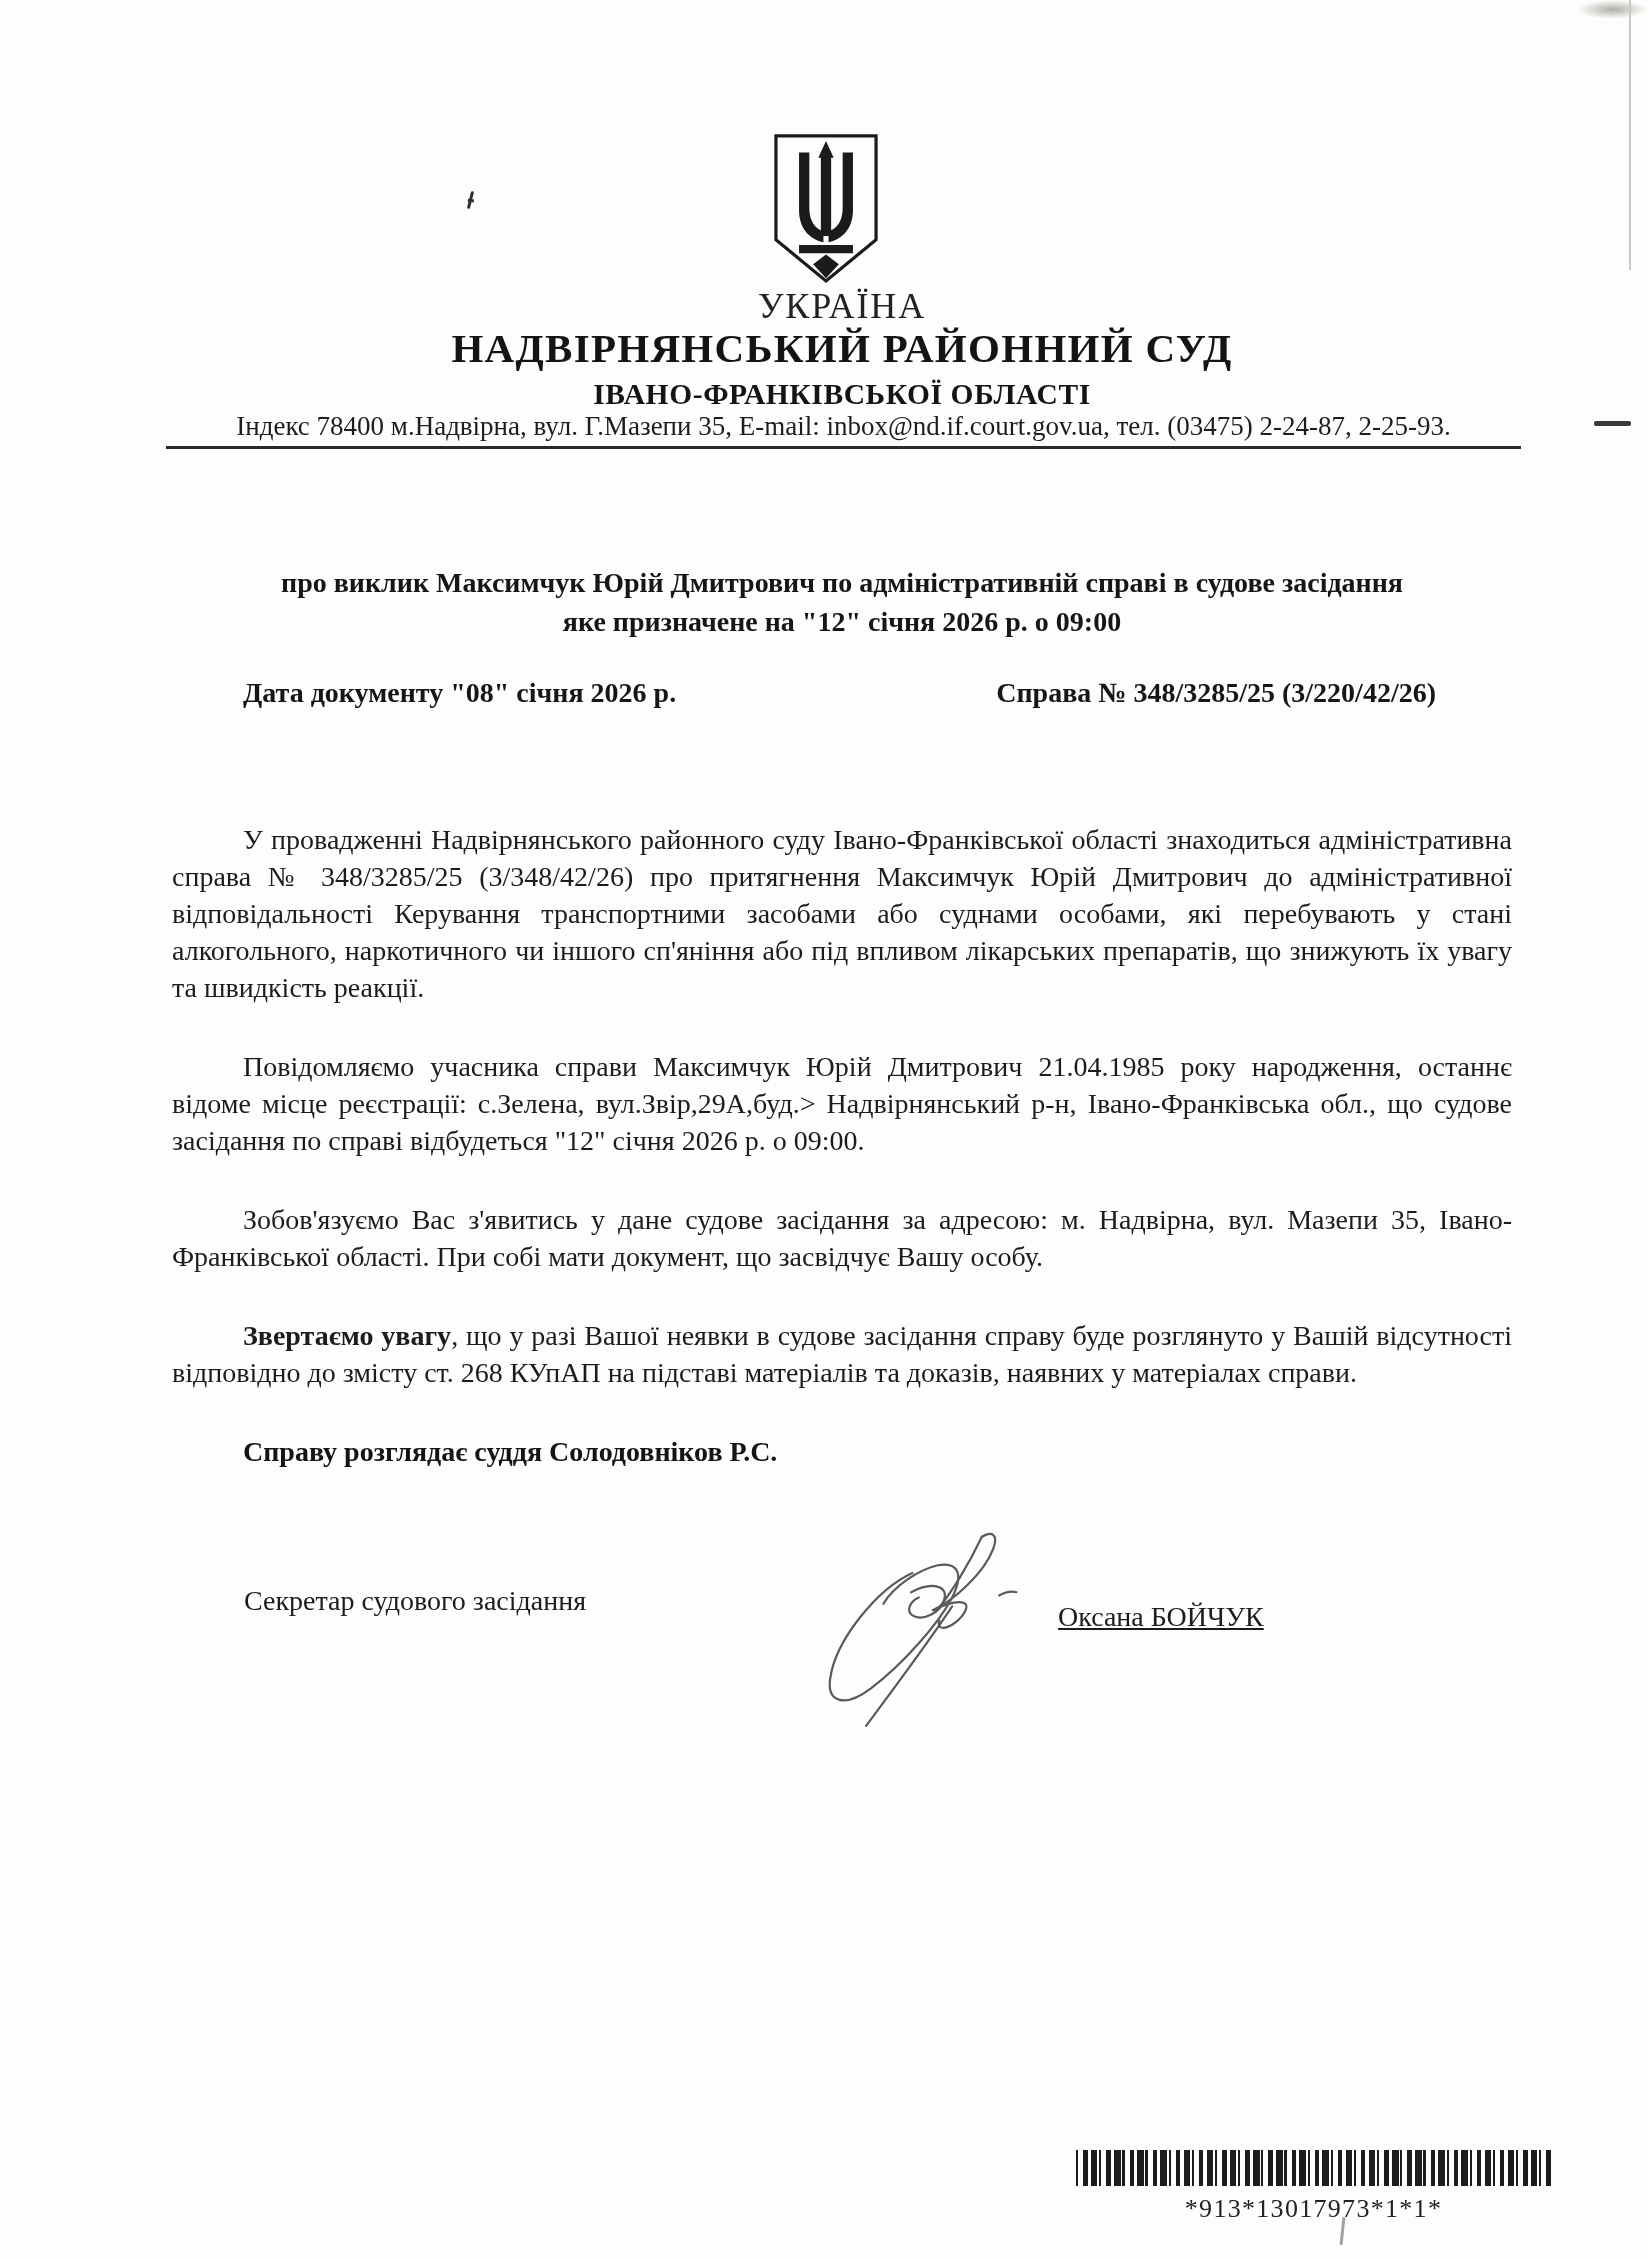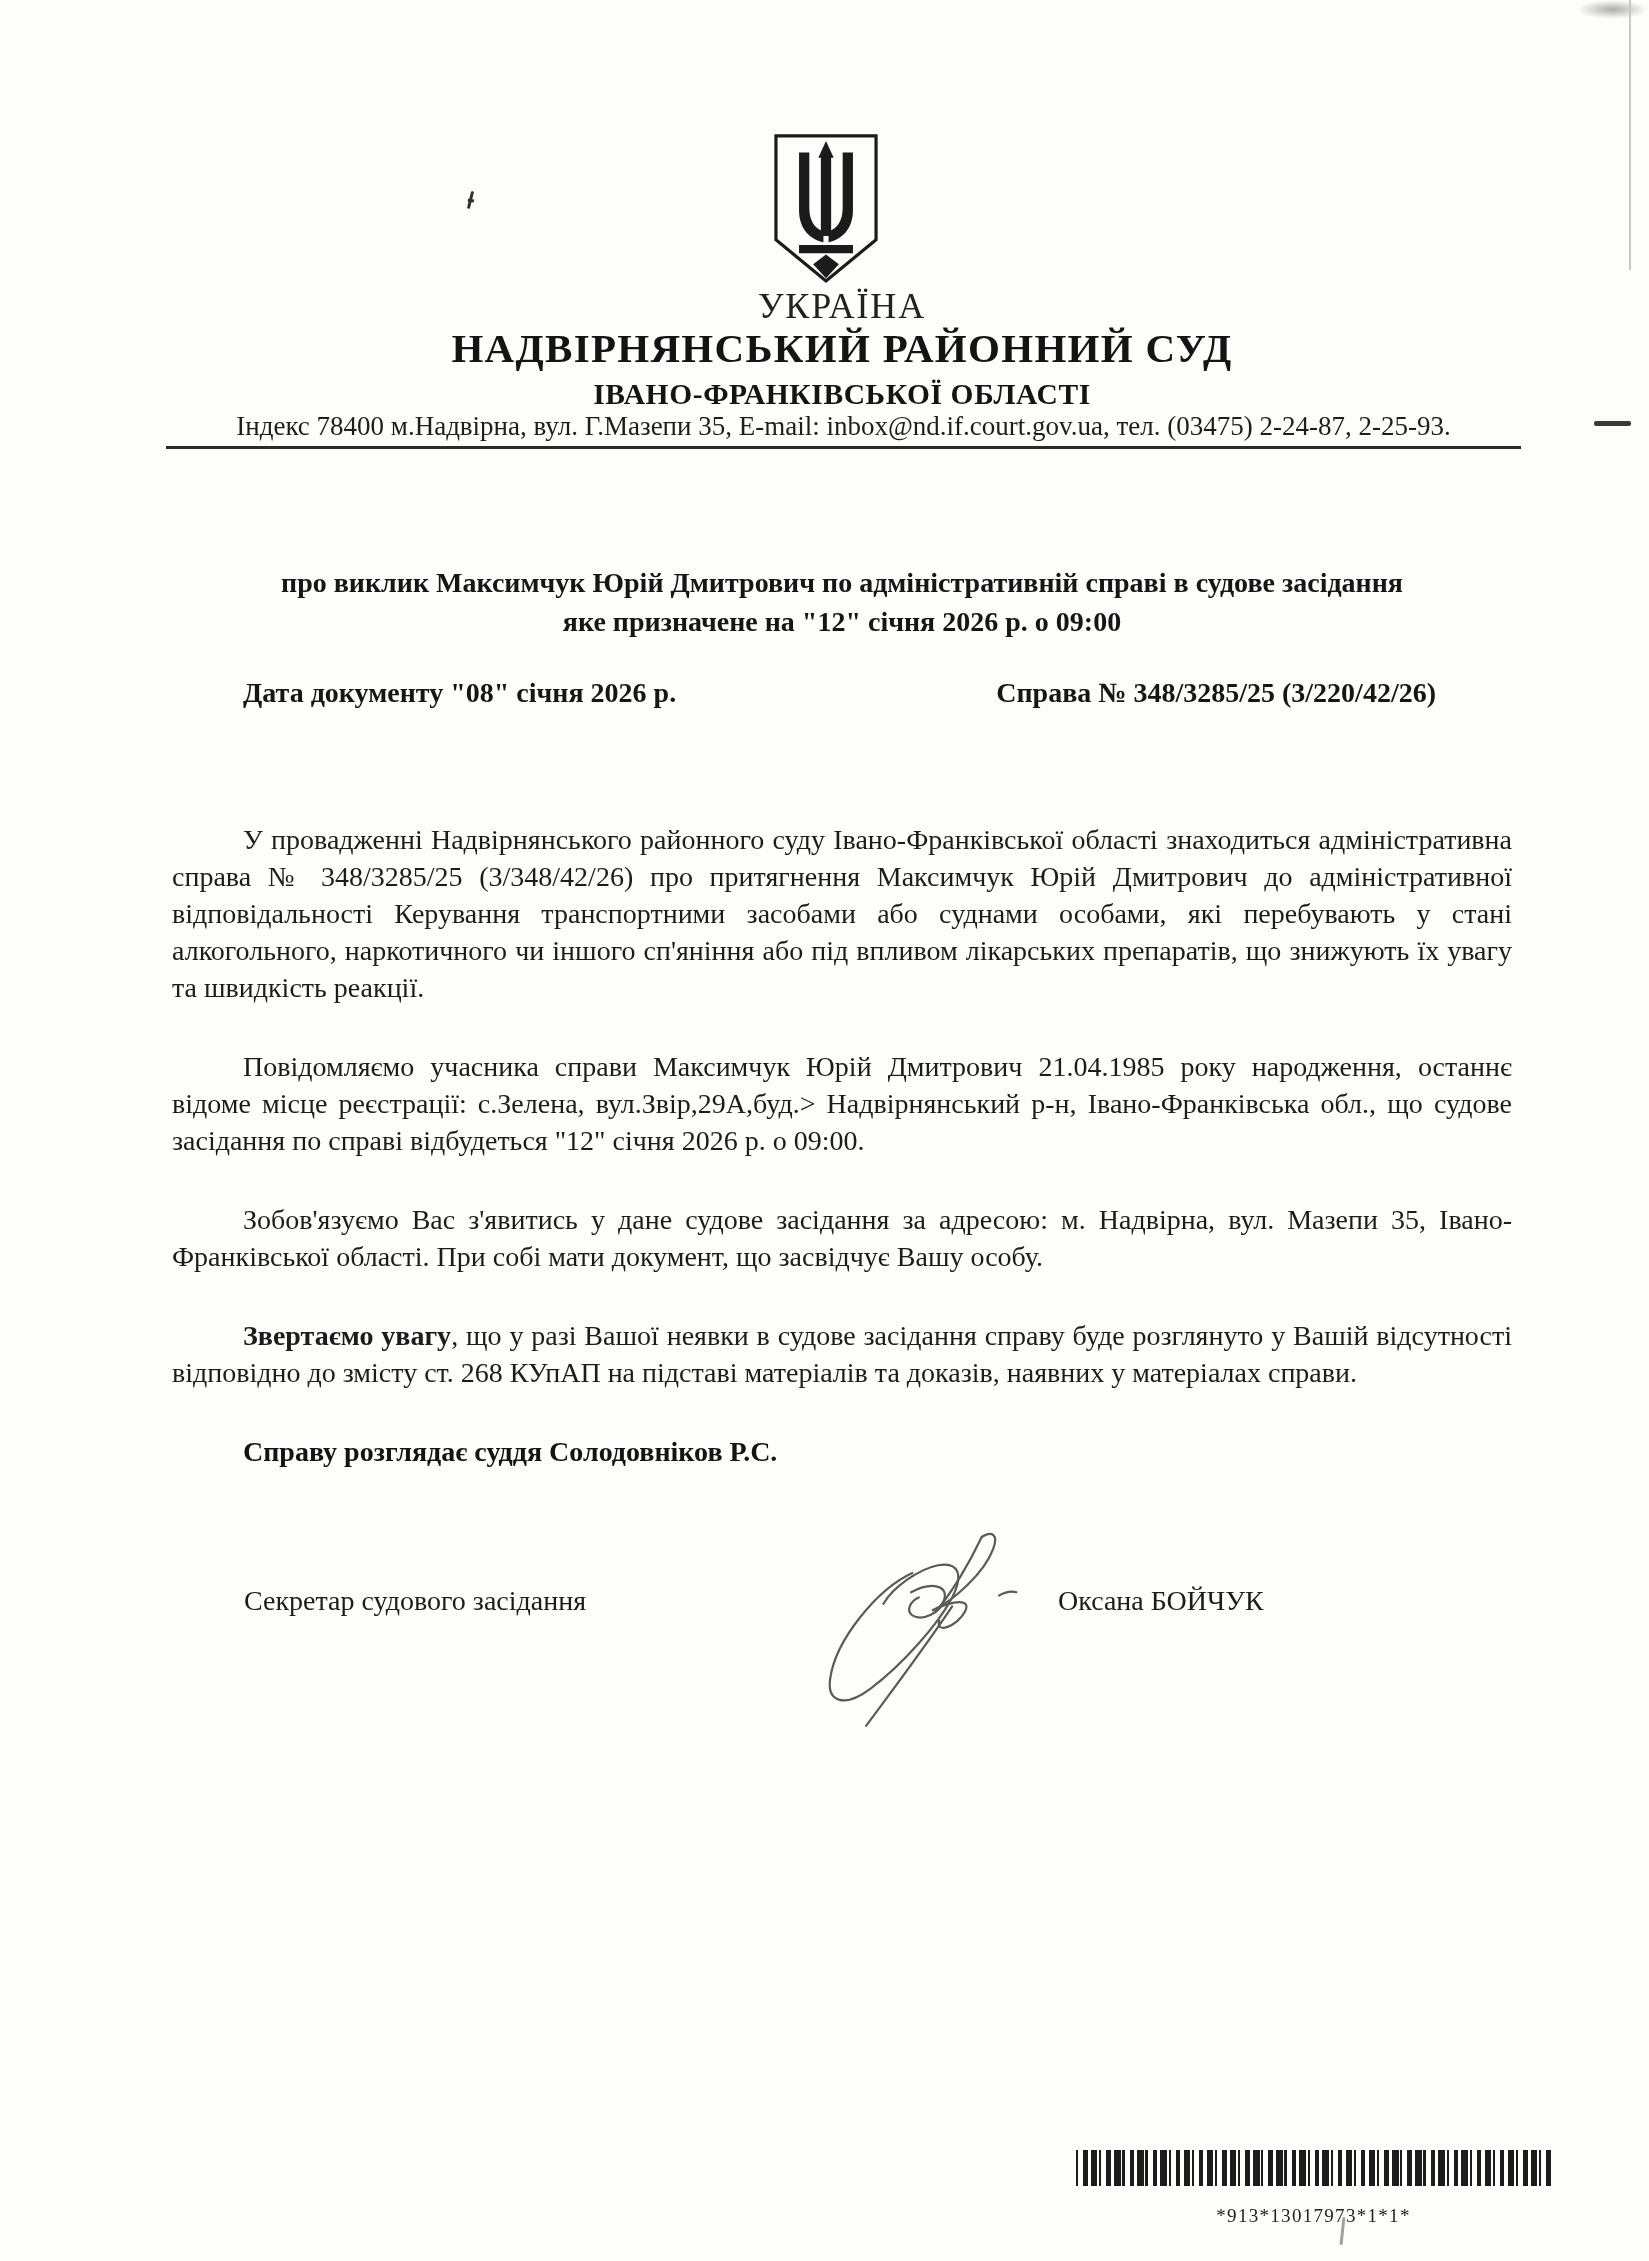--- a/index.html
+++ b/index.html
@@ -35,29 +35,29 @@
   .body-text{position:absolute;left:172px;top:821px;width:1340px;}
   .body-text p{
     margin:0 0 42px 0;font-size:28px;line-height:37px;
     text-align:justify;text-indent:71px;color:#1c1c1c;
   }
   .body-text p.judge{font-weight:bold;text-align:left;margin-top:36px;color:#141414;}
   .lead-bold{font-weight:bold;}
   
   .sig-row{position:absolute;left:0;top:1585px;width:1649px;font-size:28px;color:#1c1c1c;}
   .sig-label{position:absolute;left:244px;top:0;}
-  .sig-name{position:absolute;left:1058px;top:0;}
+  .sig-name{position:absolute;left:1058px;top:16px;text-decoration:underline;}
   .signature-svg{position:absolute;left:816px;top:1528px;}
   
   .barcode{position:absolute;left:1076px;top:2150px;width:475px;}
   .bars{display:flex;align-items:stretch;height:36px;overflow:hidden;}
   .bars span{display:block;height:100%;background:#1c1c1c;flex:0 0 auto;}
   .bars i{display:block;height:100%;background:transparent;flex:0 0 auto;}
   .barcode-caption{
-    text-align:center;font-size:19px;letter-spacing:1.3px;margin-top:19px;
+    text-align:center;font-size:26px;letter-spacing:1.3px;margin-top:8px;
     font-family:"Liberation Serif","DejaVu Serif",serif;color:#222;
   }
   
   .tick-mark{
     position:absolute;left:469px;top:191px;width:3.2px;height:18px;
     background:#2f2f2f;transform:rotate(14deg);border-radius:1.3px;
   }
   .tick-mark::after{
     content:"";position:absolute;left:-0.6px;top:7.7px;width:6.4px;height:2.6px;
     background:#2f2f2f;transform:rotate(-8deg);

